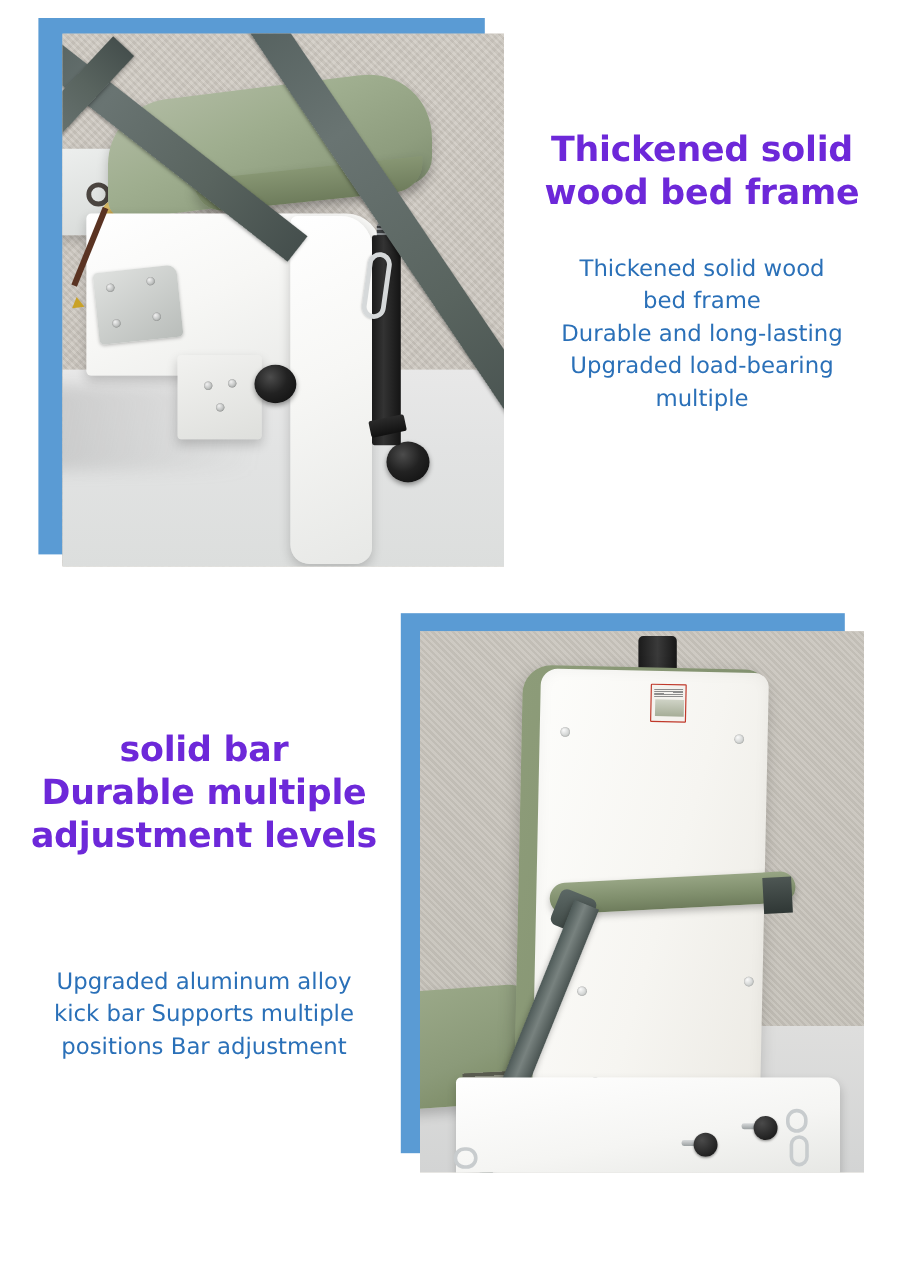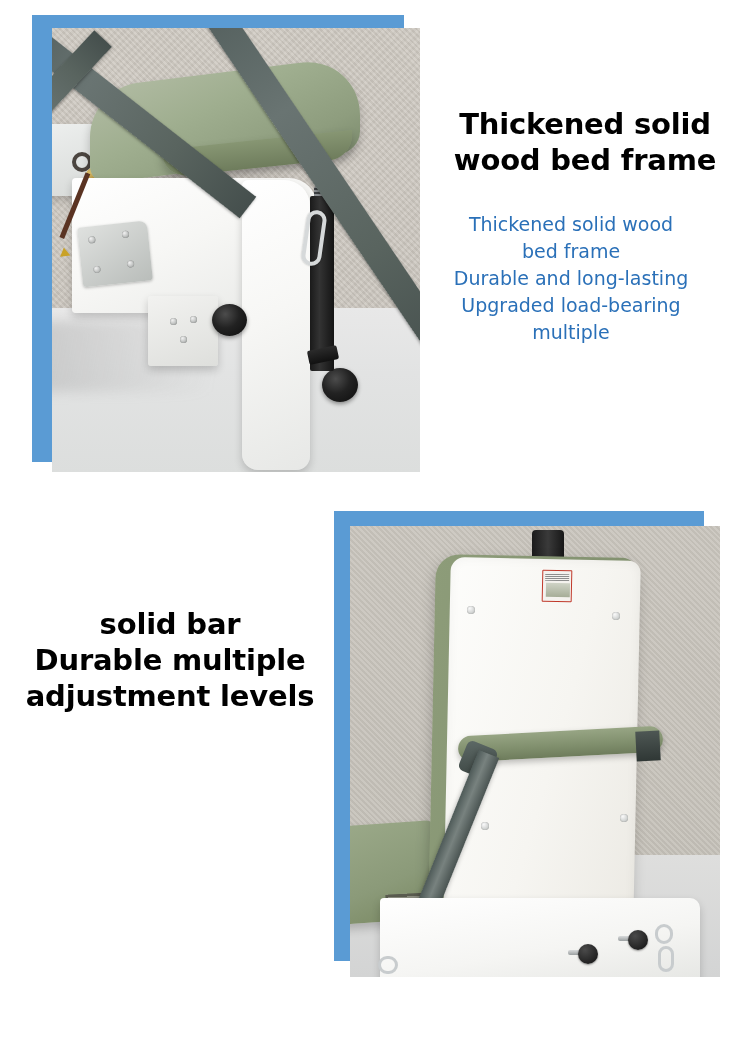--- a/index.html
+++ b/index.html
@@ -15,21 +15,21 @@
   
   .frame-accent { position:absolute; background:#5a9bd4; }
   .photo {
     position:absolute; overflow:hidden;
     background:#cfcbc4;
   }
 
   
   .headline {
     position:absolute;
-    color:#000000;
+    color:#6d28d9;
     font-weight:bold;
     font-size:29px;
     line-height:36px;
     text-align:center;
     letter-spacing:-0.2px;
   }
   .subcopy {
     position:absolute;
     color:#2a70b8;
     font-weight:normal;
@@ -349,21 +349,21 @@
         <div class="screw" style="left:46px;top:38px;"></div>
       </div>
     </div>
   </div>
 
   <div class="headline" id="top-headline" style="left:430px; top:106px; width:310px;">
     <span>Thickened solid</span>
     <span>wood bed frame</span>
   </div>
 
-  <div class="subcopy" id="top-subcopy" style="left:416px; top:211px; width:310px;">
+  <div class="subcopy" id="top-subcopy" style="left:430px; top:211px; width:310px;">
     <span>Thickened solid wood</span>
     <span>bed frame</span>
     <span>Durable and long-lasting</span>
     <span>Upgraded load-bearing</span>
     <span>multiple</span>
   </div>
 
   <div id="bot-accent" class="frame-accent"></div>
 
   <div id="bot-photo" class="photo">
@@ -408,14 +408,19 @@
       <div class="clip" style="left:28px;top:430px;width:20px;height:18px;"></div>
     </div>
   </div>
 
   <div class="headline" id="bot-headline" style="left:10px; top:606px; width:320px;">
     <span>solid bar</span>
     <span>Durable multiple</span>
     <span>adjustment levels</span>
   </div>
 
+  <div class="subcopy" id="bot-subcopy" style="left:10px; top:805px; width:320px;">
+    <span>Upgraded aluminum alloy</span>
+    <span>kick bar Supports multiple</span>
+    <span>positions Bar adjustment</span>
+  </div>
 
 </div>
 
 </body></html>

